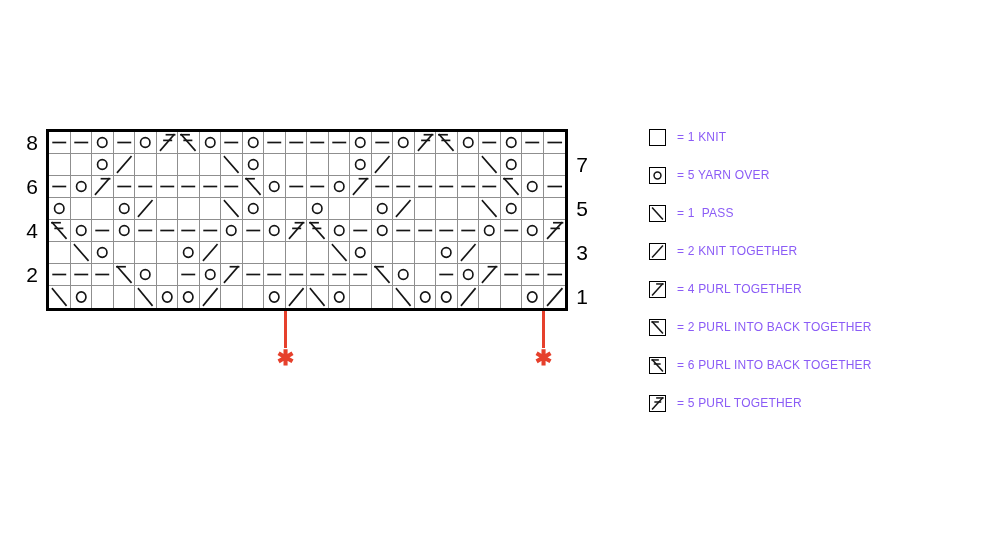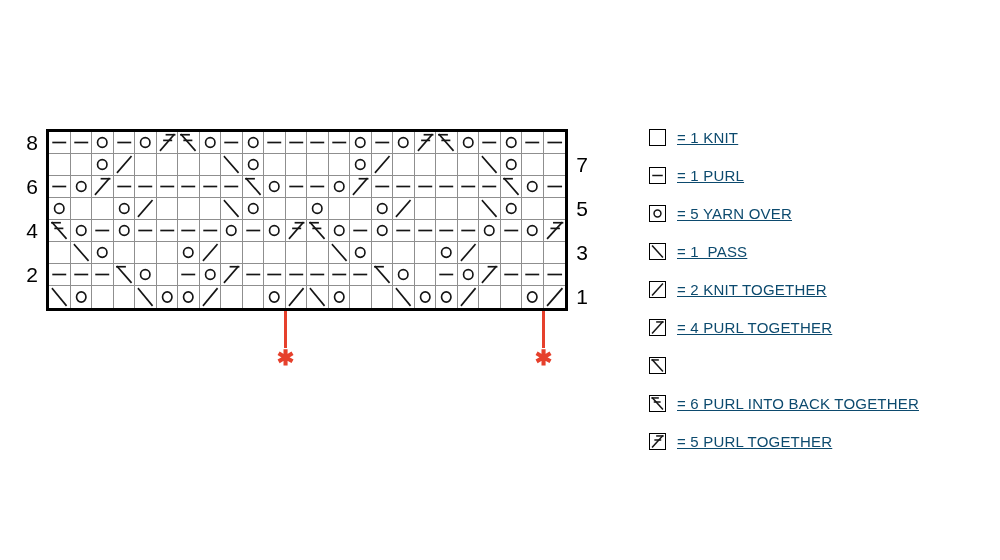--- a/index.html
+++ b/index.html
@@ -29,21 +29,21 @@
     color:#e6402c;font-size:21px;line-height:21px;font-weight:700;
   }
   
   .legend{position:absolute;left:649px;top:128px;}
   .legend-item{display:flex;align-items:center;height:18px;margin-bottom:20px;}
   .legend-box{
     position:relative;width:17px;height:17px;border:1.4px solid #000;
     box-sizing:border-box;margin-right:11px;background:#fff;flex:0 0 auto;
   }
   .legend-box svg{position:absolute;left:0;top:0;width:100%;height:100%;display:block}
-  .legend-label{font-size:15px;color:#0c4a6e;letter-spacing:.2px;white-space:pre;text-decoration:underline;}
+  .legend-label{font-size:12px;color:#8b5cf6;letter-spacing:.2px;white-space:pre;}
 </style>
 </head>
 <body>
 
 <div class="stage">
   <div class="grid" id="grid">
       <div class="cell">
         <svg viewBox="0 0 100 100" preserveAspectRatio="none" stroke="#151515" stroke-width="8" stroke-linecap="square" fill="none">
           <line x1="20" y1="50" x2="80" y2="50"></line>
         </svg>
@@ -821,28 +821,20 @@
       <div class="marker-star" style="left: 543.5px; color: rgb(230, 64, 44);">✱</div>
     </div>
   <div class="legend" id="legend">
       <div class="legend-item">
         <span class="legend-box"></span>
         <span class="legend-label">= 1 KNIT</span>
       </div>
       <div class="legend-item">
         <span class="legend-box">
           <svg viewBox="0 0 100 100" preserveAspectRatio="none" stroke="#151515" stroke-width="10" stroke-linecap="square" fill="none">
-            <line x1="20" y1="50" x2="80" y2="50"></line>
-          </svg>
-        </span>
-        <span class="legend-label">= 1 PURL</span>
-      </div>
-      <div class="legend-item">
-        <span class="legend-box">
-          <svg viewBox="0 0 100 100" preserveAspectRatio="none" stroke="#151515" stroke-width="10" stroke-linecap="square" fill="none">
             <circle cx="50" cy="50" r="23"></circle>
           </svg>
         </span>
         <span class="legend-label">= 5 YARN OVER</span>
       </div>
       <div class="legend-item">
         <span class="legend-box">
           <svg viewBox="0 0 100 100" preserveAspectRatio="none" stroke="#151515" stroke-width="10" stroke-linecap="square" fill="none">
             <line x1="17" y1="13" x2="83" y2="87"></line>
           </svg>
@@ -866,20 +858,21 @@
         </span>
         <span class="legend-label">= 4 PURL TOGETHER</span>
       </div>
       <div class="legend-item">
         <span class="legend-box">
           <svg viewBox="0 0 100 100" preserveAspectRatio="none" stroke="#151515" stroke-width="10" stroke-linecap="square" fill="none">
             <line x1="17" y1="13" x2="83" y2="87"></line>
             <line x1="14" y1="13" x2="54" y2="13"></line>
           </svg>
         </span>
+        <span class="legend-label">= 2 PURL INTO BACK TOGETHER</span>
       </div>
       <div class="legend-item">
         <span class="legend-box">
           <svg viewBox="0 0 100 100" preserveAspectRatio="none" stroke="#151515" stroke-width="10" stroke-linecap="square" fill="none">
             <line x1="17" y1="13" x2="83" y2="87"></line>
             <line x1="14" y1="13" x2="54" y2="13"></line>
             <line x1="30" y1="40" x2="66" y2="40"></line>
           </svg>
         </span>
         <span class="legend-label">= 6 PURL INTO BACK TOGETHER</span>

